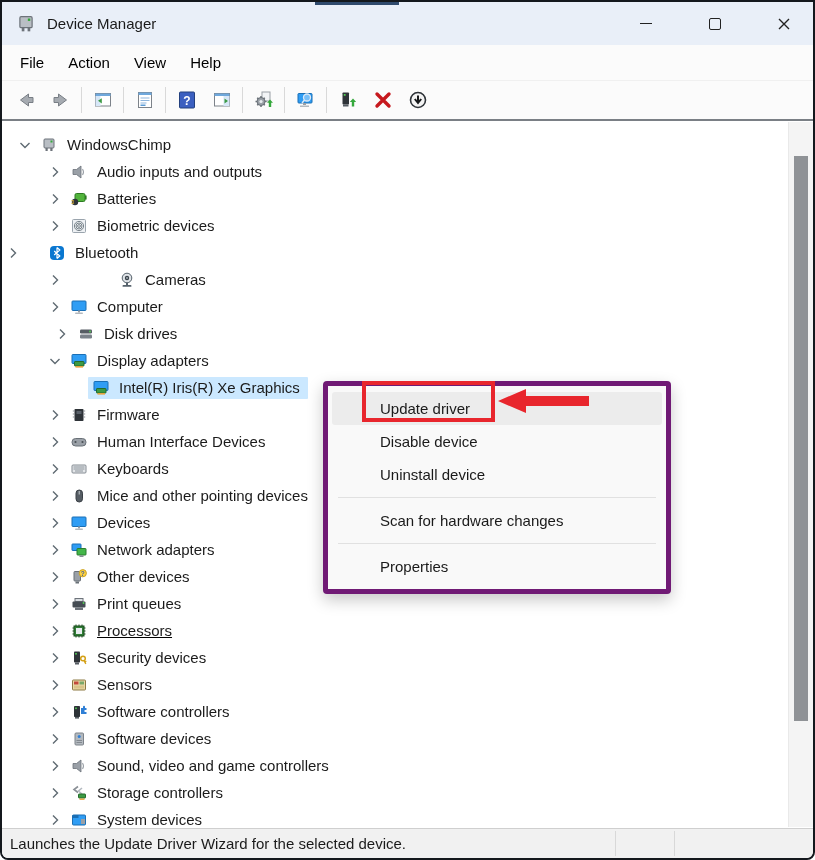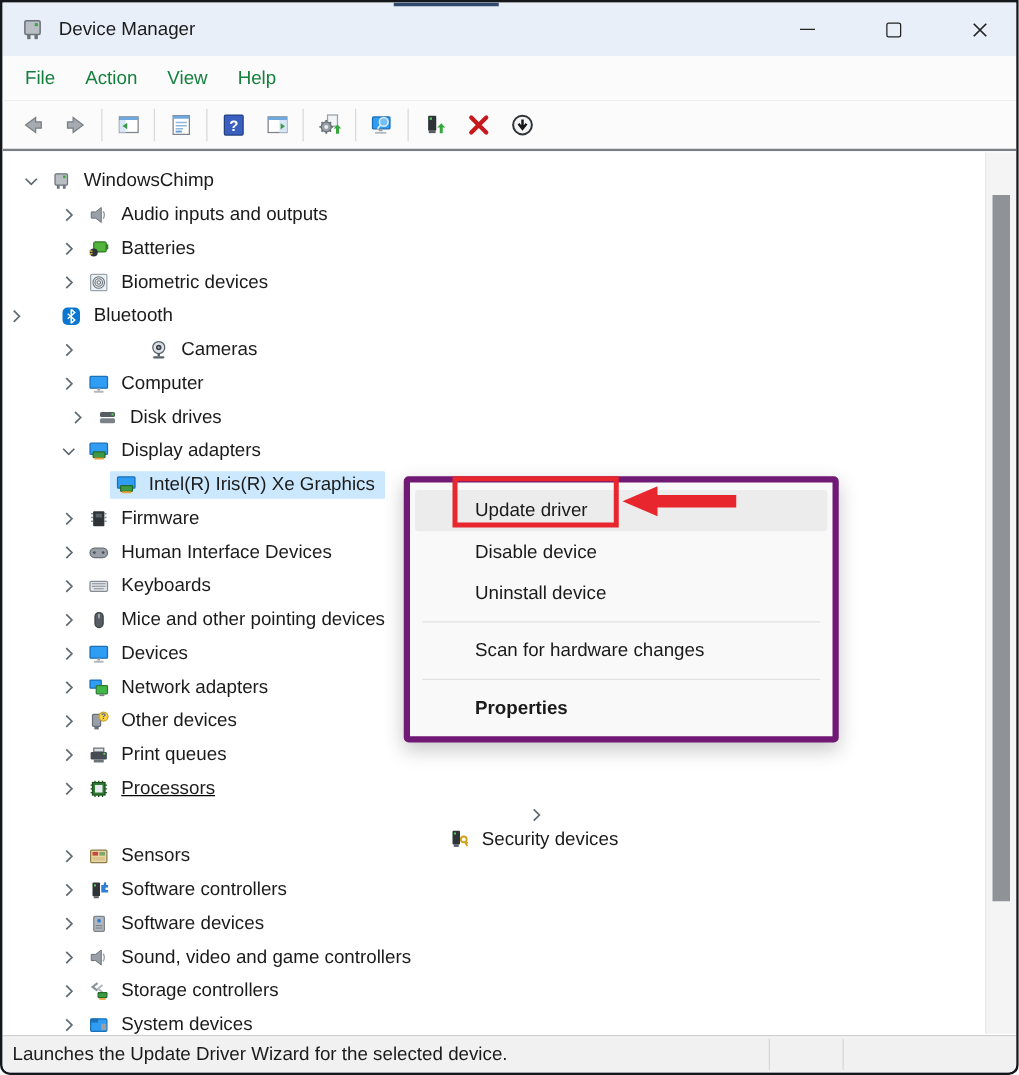--- a/index.html
+++ b/index.html
@@ -20,21 +20,21 @@
   .title-text { font-size:15px; color:#1b1b1b; }
   .title-controls { margin-left:auto; display:flex; align-items:center; gap:23px; margin-right:6px; }
   .cap-btn { width:46px; height:36px; display:flex; align-items:center; justify-content:center;
              background:transparent; border:none; }
   .min-glyph { width:12px; height:0; border-top:1.6px solid #222; }
   .max-glyph { width:12px; height:12px; border:1.6px solid #222; border-radius:2px; }
 
   
   .menubar { height:36px; background:#fbfbfb; display:flex; align-items:center;
              padding-left:6px; flex:0 0 auto; border-bottom:1px solid #f0f0f0; }
-  .menu-item { font-size:15px; color:#15803d; padding:6px 12px; }
+  .menu-item { font-size:15px; color:#000000; padding:6px 12px; }
 
   
   .toolbar { height:40px; background:#fbfbfb; display:flex; align-items:center;
              padding-left:6px; flex:0 0 auto; border-bottom:2px solid #7a7f85; }
   .tb-btn { width:35px; height:30px; display:flex; align-items:center; justify-content:center;
             background:transparent; border:none; }
   .tb-sep { width:1px; height:26px; background:#d9d9d9; margin:0 3px; }
 
   
   .content { flex:1 1 auto; position:relative; background:#fff; overflow:hidden; }
@@ -52,21 +52,21 @@
                background:#f4f4f4; border-left:1px solid #e9e9e9; }
   .scroll-thumb { position:absolute; top:34px; left:5px; width:14px; height:565px; background:#8f9296; }
 
   
   .ctx-menu { position:absolute; left:321px; top:379px; width:348px; z-index:50;
               background:#f9f9f9; border:5px solid #701a75; border-radius:4px;
               box-shadow:0 6px 16px rgba(0,0,0,0.22); padding:6px 0; }
   .ctx-item { height:33px; line-height:33px; font-size:15px; color:#1a1a1a;
               padding-left:48px; margin:0 4px; border-radius:3px; }
   .ctx-item.hl { background:#ececec; }
-  .ctx-item.bold { font-weight:bold; }
+  .ctx-item.bold { font-weight:normal; }
   .ctx-sep { height:1px; background:#e1e1e1; margin:6px 10px; }
 
   
   .anno-box { position:absolute; left:360px; top:379px; width:133px; height:41px;
               border:4px solid #e8262d; z-index:60; }
   .anno-arrow { position:absolute; left:492px; top:383px; z-index:60; }
 
   
   .statusbar { height:30px; flex:0 0 auto; background:#f1f1f1; border-top:1px solid #cfcfcf;
                position:relative; display:flex; align-items:center; border-radius:0 0 7px 0; }
@@ -592,21 +592,21 @@
               <path d="M6 3.5 L10.5 8 L6 12.5" stroke="#5f6a72" stroke-width="1.4" fill="none"></path>
             </svg>
           </span>
           <span class="selwrap">
             <svg class="ticon" width="18" height="18" viewBox="0 0 18 18">
               <use href="#sym-processor"></use>
             </svg>
             <span class="tlabel">Processors</span>
           </span>
         </div>
-        <div class="trow" style="padding-left: 42px; flex-direction: column;">
+        <div class="trow" style="padding-left: 42px;">
           <span class="chev">
             <svg width="16" height="16" viewBox="0 0 16 16">
               <path d="M6 3.5 L10.5 8 L6 12.5" stroke="#5f6a72" stroke-width="1.4" fill="none"></path>
             </svg>
           </span>
           <span class="selwrap">
             <svg class="ticon" width="18" height="18" viewBox="0 0 18 18">
               <use href="#sym-security"></use>
             </svg>
             <span class="tlabel">Security devices</span>

